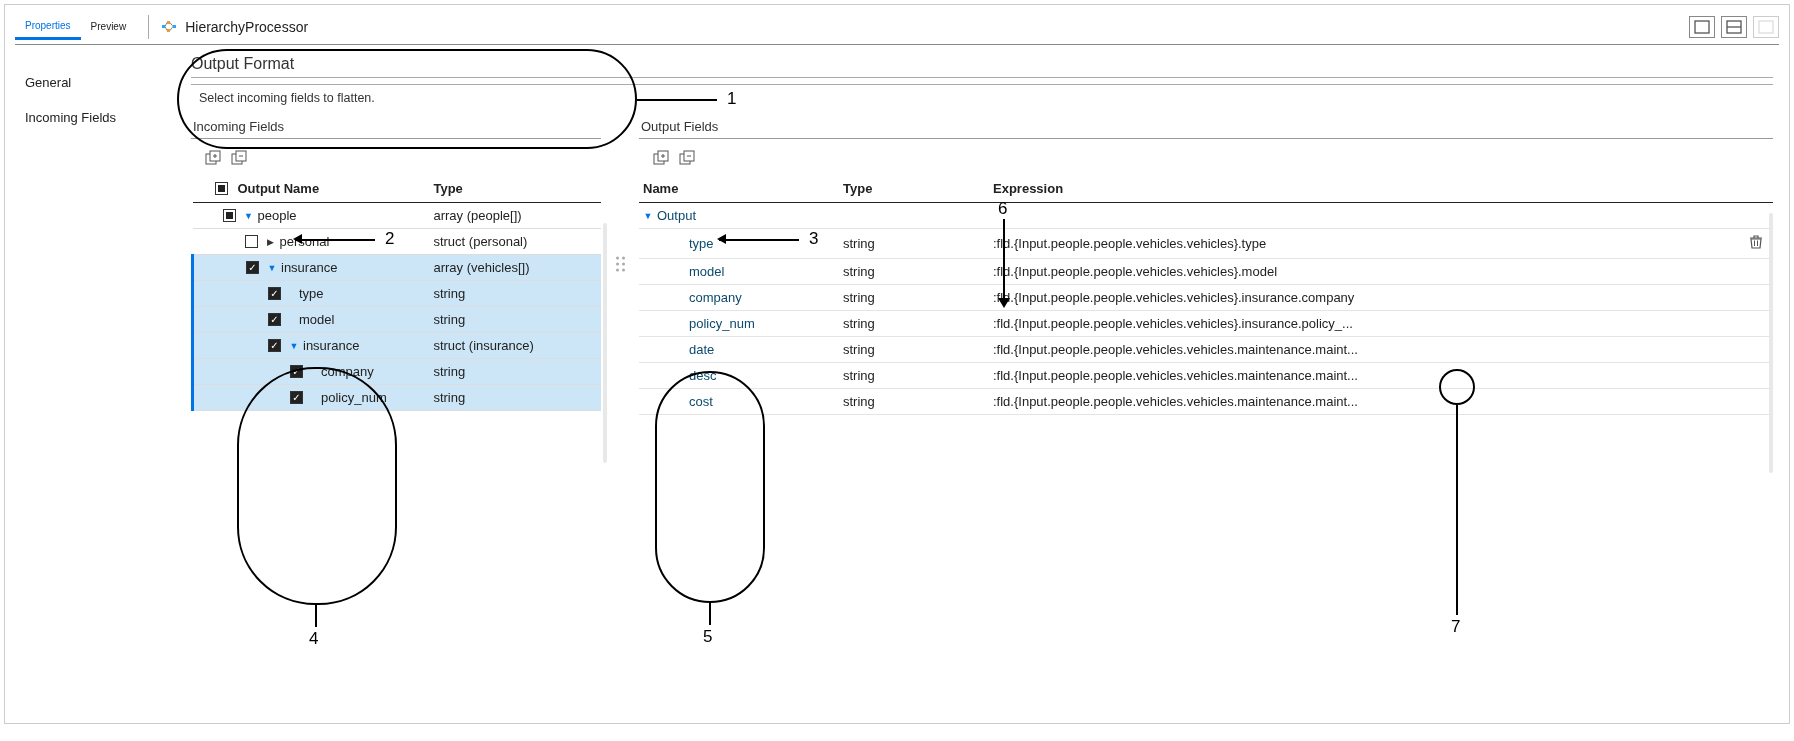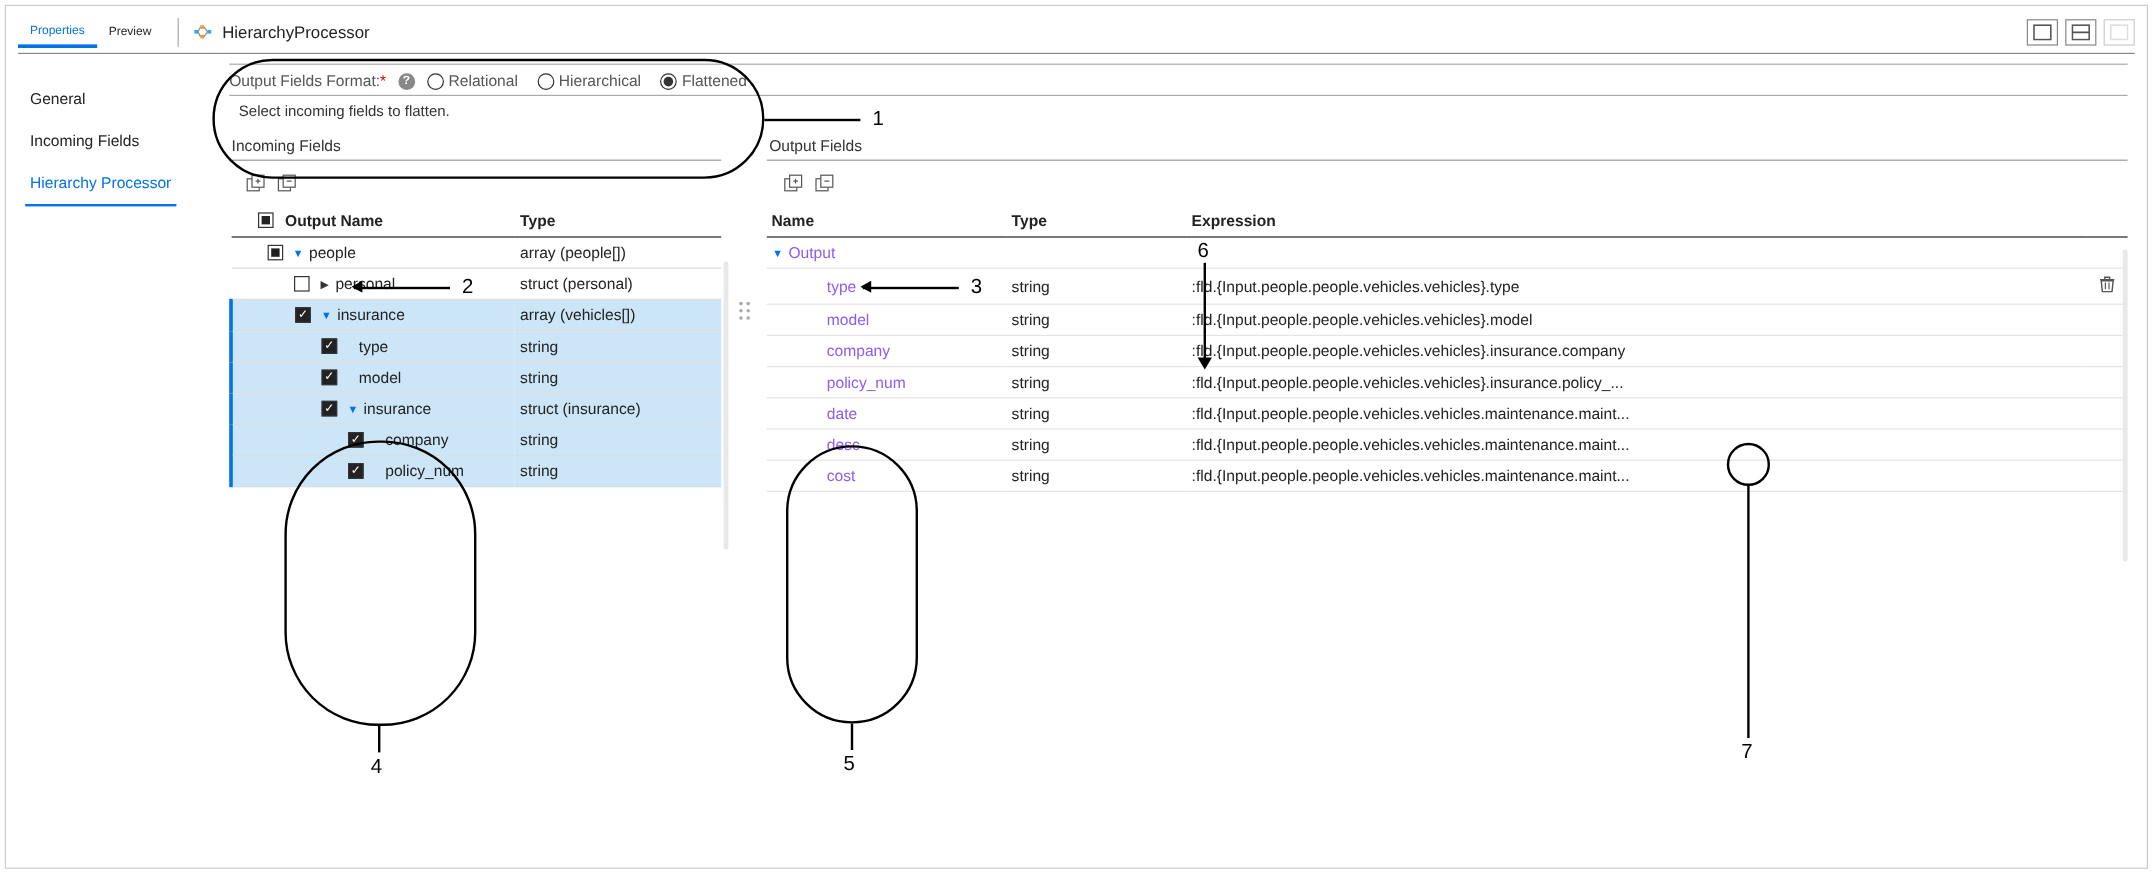--- a/index.html
+++ b/index.html
@@ -55,21 +55,21 @@
   .out-table td { border-bottom:1px solid #e4e4e4; }
   .sel { background:#cce6f7; }
   .sel td:first-child { border-left:3px solid #0073e6; }
   .tree-cell { display:flex; align-items:center; gap:4px; }
   .chk { width:13px; height:13px; border:1.5px solid #333; display:inline-flex; align-items:center; justify-content:center; background:#fff; flex-shrink:0; }
   .chk.checked { background:#222; }
   .chk.checked::after { content:"✓"; color:#fff; font-size:10px; line-height:1; }
   .chk.mixed::after { content:""; width:7px; height:7px; background:#222; }
   .tree-toggle { font-size:9px; color:#333; width:10px; display:inline-block; text-align:center; }
   .tree-toggle.down { color:#0073e6; }
-  .link { color:#8b5cf6; cursor:pointer; }
+  .link { color:#0c4a6e; cursor:pointer; }
 
   .drag-handle { position:absolute; left:50%; top:50%; transform:translate(-50%,-50%); width:12px; display:flex; flex-direction:column; gap:3px; align-items:center; }
   .drag-handle span { display:flex; gap:3px; }
   .drag-handle i { width:3px; height:3px; background:#aaa; border-radius:50%; display:block; }
 
   .trash-cell { width:34px; text-align:center; }
   .trash-icon svg { width:16px; height:16px; }
 
   
   .callout { position:absolute; border:2.5px solid #000; border-radius:50%; pointer-events:none; z-index:50; }
@@ -121,43 +121,25 @@
           </svg>
         </div>
     </div>
   </div>
 
   <div class="body-area">
 
     <div class="side-nav">
       <div class="side-nav-item">General</div>
       <div class="side-nav-item">Incoming Fields</div>
-      <div><span class="side-nav-item active">Hierarchy Processor</span></div>
     </div>
 
     <div class="main" style="position:relative;">
+      <div class="section-title">Output Format</div>
       <hr class="thin-hr">
-      <div class="form-row">
-        <span><span>Output Fields Format:</span><span class="req">*</span></span>
-        <span class="help-circle">?</span>
-        <div class="radio-group">
-          <div class="radio">
-              <span class="radio-circle"></span>
-              <span>Relational</span>
-            </div>
-          <div class="radio">
-              <span class="radio-circle"></span>
-              <span>Hierarchical</span>
-            </div>
-          <div class="radio">
-              <span class="radio-circle filled"></span>
-              <span>Flattened</span>
-            </div>
-        </div>
-      </div>
 
       <hr class="thin-hr">
       <div class="desc" style="padding-left:8px;">Select incoming fields to flatten.</div>
 
       <div class="cols">
 
         <div class="col col-left">
           <div class="col-header">Incoming Fields</div>
           <hr class="col-hr">
           <div class="icon-row">

